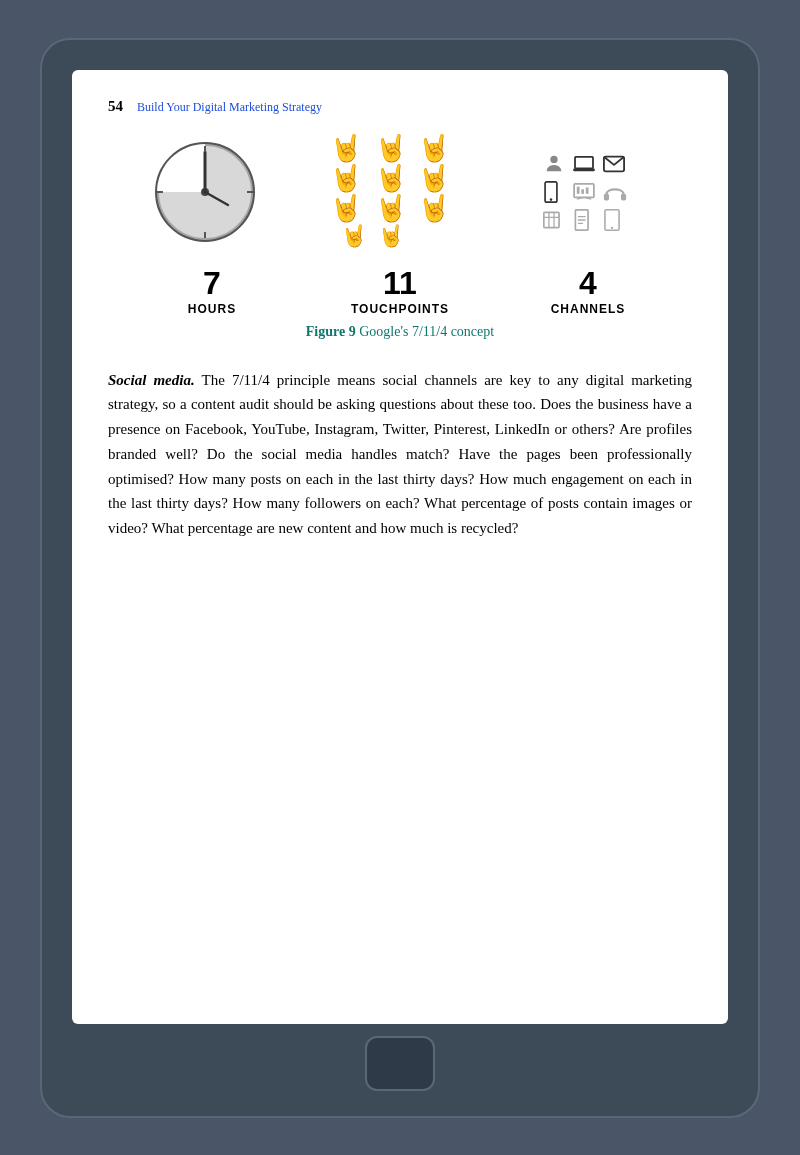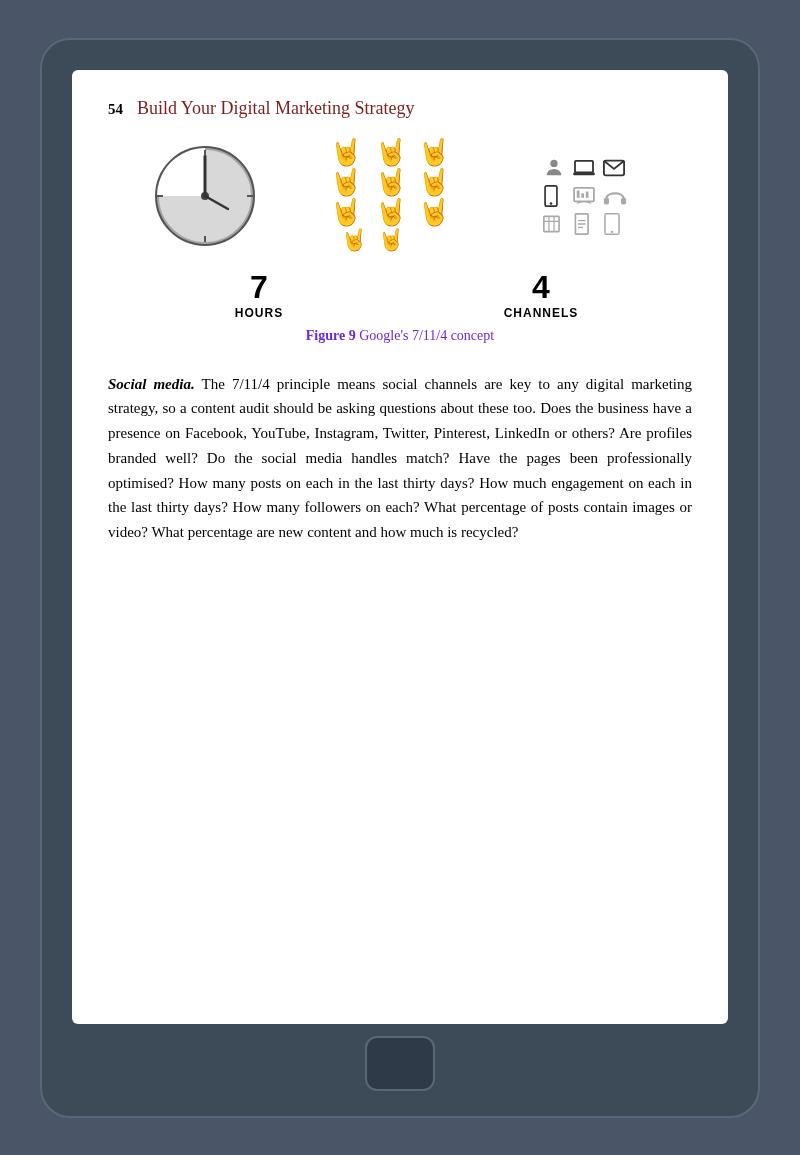--- a/index.html
+++ b/index.html
@@ -55,22 +55,22 @@
       margin-bottom: 22px;
     }
 
     .page-number {
       font-weight: bold;
       font-size: 15px;
       color: #000;
     }
 
     .page-title {
-      font-size: 18px;
-      color: #7f1d1d;
+      font-size: 12px;
+      color: #1d4ed8;
     }
 
     
     .infographic {
       display: flex;
       justify-content: space-around;
       align-items: flex-start;
       margin-bottom: 18px;
       padding: 0 10px;
     }
@@ -149,21 +149,21 @@
       font-weight: bold;
       letter-spacing: 1px;
       color: #000;
       font-family: Arial, sans-serif;
     }
 
     
     .figure-caption {
       text-align: center;
       font-size: 14px;
-      color: #6d28d9;
+      color: #0f766e;
       margin-bottom: 28px;
       margin-top: 4px;
     }
 
     .figure-caption strong {
       font-weight: bold;
     }
 
     
     .body-text {
@@ -292,20 +292,24 @@
       </div>
 
     </div>
 
     <div class="info-labels">
       <div class="info-label-group">
         <span class="info-number">7</span>
         <span class="info-text">HOURS</span>
       </div>
       <div class="info-label-group">
+        <span class="info-number">11</span>
+        <span class="info-text">TOUCHPOINTS</span>
+      </div>
+      <div class="info-label-group">
         <span class="info-number">4</span>
         <span class="info-text">CHANNELS</span>
       </div>
     </div>
 
     <div class="figure-caption">
       <strong>Figure 9</strong><span>  Google's 7/11/4 concept</span>
     </div>
 
     <p class="body-text">

